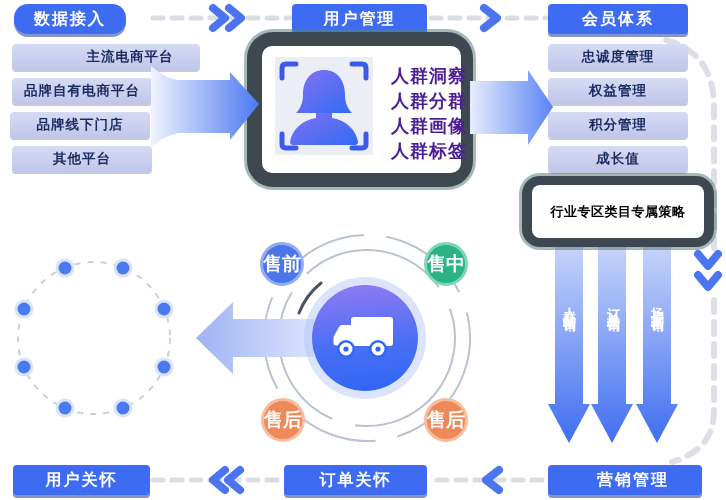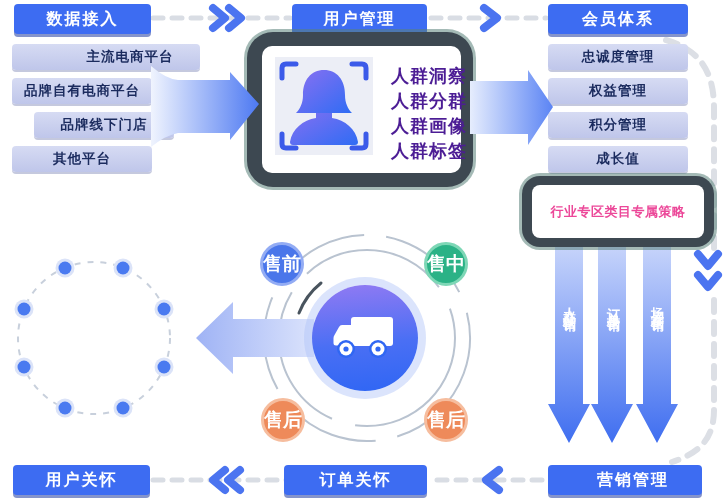--- a/index.html
+++ b/index.html
@@ -19,21 +19,21 @@
         color:#1b2b5e;font-weight:bold;font-size:13.5px;letter-spacing:1px;
         display:flex;align-items:center;justify-content:center;
         box-shadow:0 2px 0 rgba(90,100,160,0.35);}
 
   
   .shell{background:#3d4851;box-shadow:0 0 0 3px rgba(90,130,122,0.55);}
   .whitebox{background:#ffffff;}
 
   .card-label{color:#4c1d95;font-weight:bold;font-size:18px;letter-spacing:1px;}
 
-  .strategy-text{font-weight:bold;font-size:13px;color:#ec4899;letter-spacing:0.5px;
+  .strategy-text{font-weight:bold;font-size:13px;color:#000000;letter-spacing:0.5px;
         display:flex;align-items:center;justify-content:center;width:100%;height:100%;}
 
   .vlabel{writing-mode:vertical-rl;color:#fff;font-weight:bold;font-size:13px;
         letter-spacing:4px;top:297px;}
 
   .badge{box-sizing:border-box;width:44px;height:44px;border-radius:50%;
         display:flex;align-items:center;justify-content:center;
         color:#fff;font-weight:bold;font-size:19px;}
   .badge.presale{background:#4a76ea;border:3px solid #93acf4;}
   .badge.midsale{background:#2bb286;border:3px solid #7ed7b6;}
@@ -132,31 +132,31 @@
 
     <path d="M196,338 L233,302 L233,319 L314,319 L314,357 L233,357 L233,374 Z" fill="url(#gradLeft)"></path>
 
     <g fill="url(#gradV)">
       <path d="M555,238 L583,238 L583,404 L590,404 L569,443 L548,404 L555,404 Z"></path>
       <path d="M598,238 L626,238 L626,404 L633,404 L612,443 L591,404 L598,404 Z"></path>
       <path d="M643,238 L671,238 L671,404 L678,404 L657,443 L636,404 L643,404 Z"></path>
     </g>
   </svg>
 
-  <div class="abs hdr" style="left:14px;top:4px;width:137px;">数据接入</div>
+  <div class="abs hdr" style="left:14px;top:4px;width:112px;border-radius:14px;">数据接入</div>
   <div class="abs hdr" style="left:292px;top:4px;width:135px;">用户管理</div>
   <div class="abs hdr" style="left:548px;top:4px;width:140px;">会员体系</div>
 
   <div class="abs hdr" style="left:13px;top:465px;width:137px;">用户关怀</div>
   <div class="abs hdr" style="left:284px;top:465px;width:143px;">订单关怀</div>
   <div class="abs hdr" style="left:548px;top:465px;width:138px;padding-left:16px;">营销管理</div>
 
   <div class="abs lbox" style="left:12px;top:44px;padding-left:48px;">主流电商平台</div>
   <div class="abs lbox" style="left:12px;top:78px;">品牌自有电商平台</div>
-  <div class="abs lbox" style="left:10px;top:112px;margin-left:24px;">品牌线下门店</div>
+  <div class="abs lbox" style="left:10px;top:112px;">品牌线下门店</div>
   <div class="abs lbox" style="left:12px;top:146px;">其他平台</div>
 
   <div class="abs lbox" style="left:548px;top:44px;">忠诚度管理</div>
   <div class="abs lbox" style="left:548px;top:78px;">权益管理</div>
   <div class="abs lbox" style="left:548px;top:112px;">积分管理</div>
   <div class="abs lbox" style="left:548px;top:146px;">成长值</div>
 
   <div class="abs shell" style="left:247px;top:32px;width:226px;height:155px;border-radius:26px;"></div>
   <div class="abs whitebox" style="left:262px;top:46px;width:199px;height:127px;border-radius:10px;"></div>
   <div class="abs photo">

